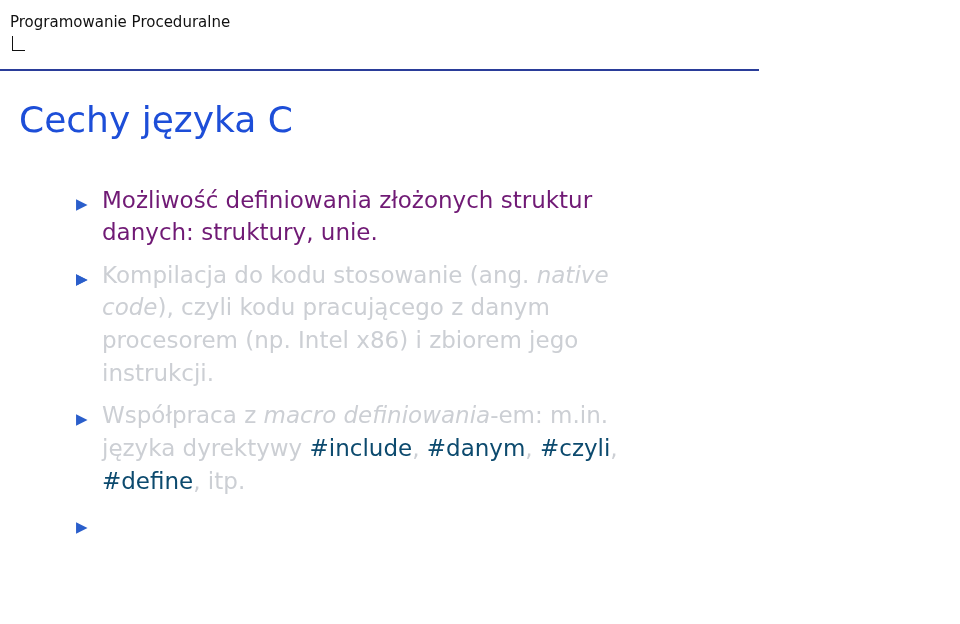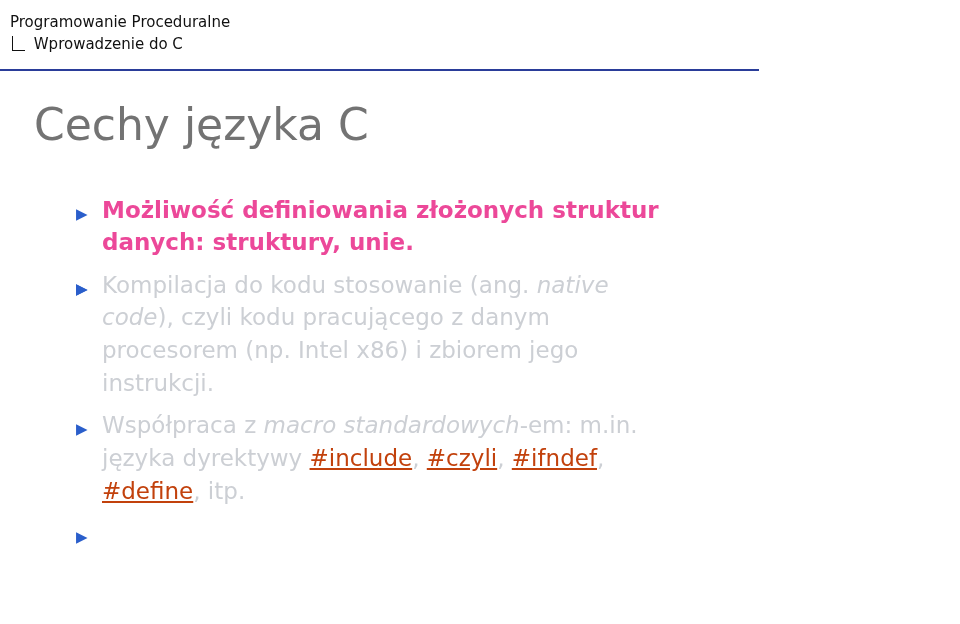--- a/index.html
+++ b/index.html
@@ -36,67 +36,66 @@
     margin-top: 2px;
     margin-left: 2px;
   }
   .header .h2 { display: inline-block; vertical-align: top; }
   .hr {
     height: 2px;
     background: #2a3d99;
     margin: 14px 0 0 0;
   }
   .title {
-    color: #737373;
-    font-size: 44px;
+    color: #1d4ed8;
+    font-size: 36px;
     font-weight: 400;
-    padding: 28px 34px 0 34px;
+    padding: 28px 34px 0 19px;
   }
   .body {
     padding: 44px 76px 0 76px;
     font-size: 23px;
     line-height: 1.42;
   }
   .item {
     position: relative;
     padding-left: 26px;
     margin: 0 0 10px 0;
   }
   .item .tri {
     position: absolute;
     left: 0;
     top: 10px;
     color: #2a5ecb;
     font-size: 15px;
   }
-  .dark { color: #ec4899; font-weight: bold; }
+  .dark { color: #701a75; }
   .muted { color: #cccfd4; }
   .muted-title { color: #bcc7e6; }
   .italic { font-style: italic; }
-  .kw { color: #c2410c; text-decoration: underline; } 
+  .kw { color: #0c4a6e; } 
 </style>
 </head>
 <body>
 
 <div class="slide">
 
   <div class="header">
     <div class="h1">Programowanie Proceduralne</div>
     <div class="h2-row">
       <span class="corner"></span>
-      <span class="h2">Wprowadzenie do C</span>
     </div>
   </div>
 
   <div class="hr"></div>
 
   <div class="title">Cechy języka C</div>
 
   <div class="body">
 
   <div class="item"><span class="tri">▶</span><span class="dark"><span>Możliwość definiowania złożonych struktur danych: struktury, unie.</span></span></div>
       <div class="item"><span class="tri muted-title">▶</span></div>
       <div class="item"><span class="tri muted-title">▶</span><span class="muted"><span>Kompilacja do kodu stosowanie (ang. </span><span class="italic">native code</span><span>), czyli kodu pracującego z danym procesorem (np. Intel x86) i zbiorem jego instrukcji.</span></span></div>
-      <div class="item"><span class="tri muted-title">▶</span><span class="muted"><span>Współpraca z </span><span class="italic">macro standardowych</span><span>-em: m.in. języka dyrektywy </span><span class="kw">#include</span><span>, </span><span class="kw">#czyli</span><span>, </span><span class="kw">#ifndef</span><span>, </span><span class="kw">#define</span><span>, itp.</span></span></div>
+      <div class="item"><span class="tri muted-title">▶</span><span class="muted"><span>Współpraca z </span><span class="italic">macro definiowania</span><span>-em: m.in. języka dyrektywy </span><span class="kw">#include</span><span>, </span><span class="kw">#danym</span><span>, </span><span class="kw">#czyli</span><span>, </span><span class="kw">#define</span><span>, itp.</span></span></div>
       <div class="item"><span class="tri muted-title">▶</span></div>
     </div>
 
 </div>
 
 </body></html>

